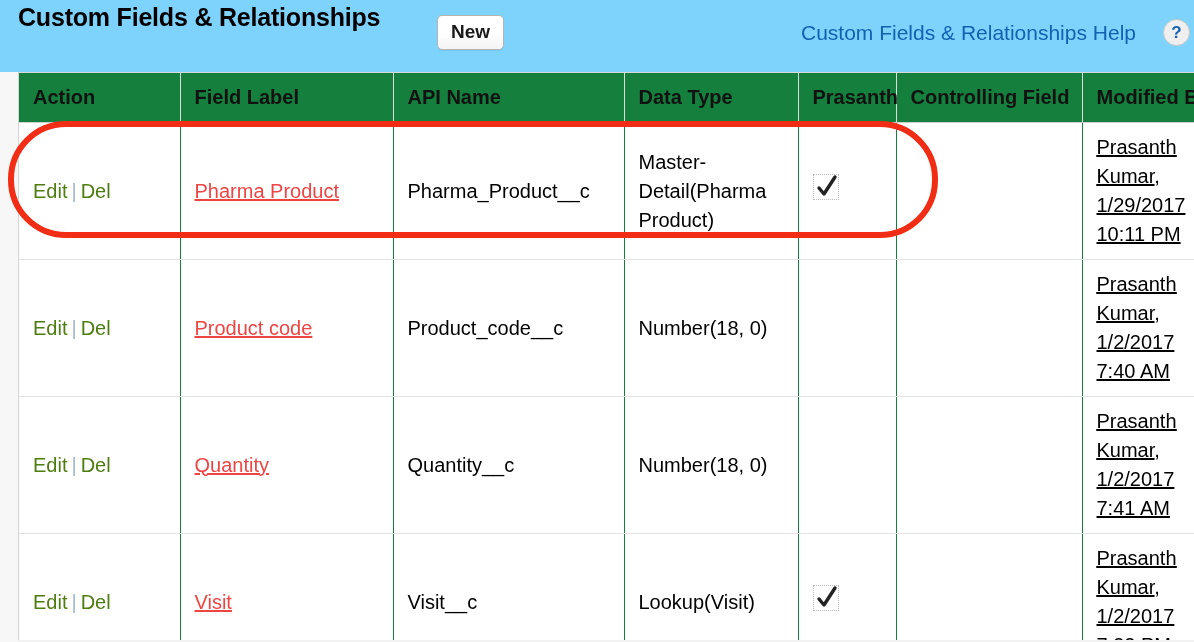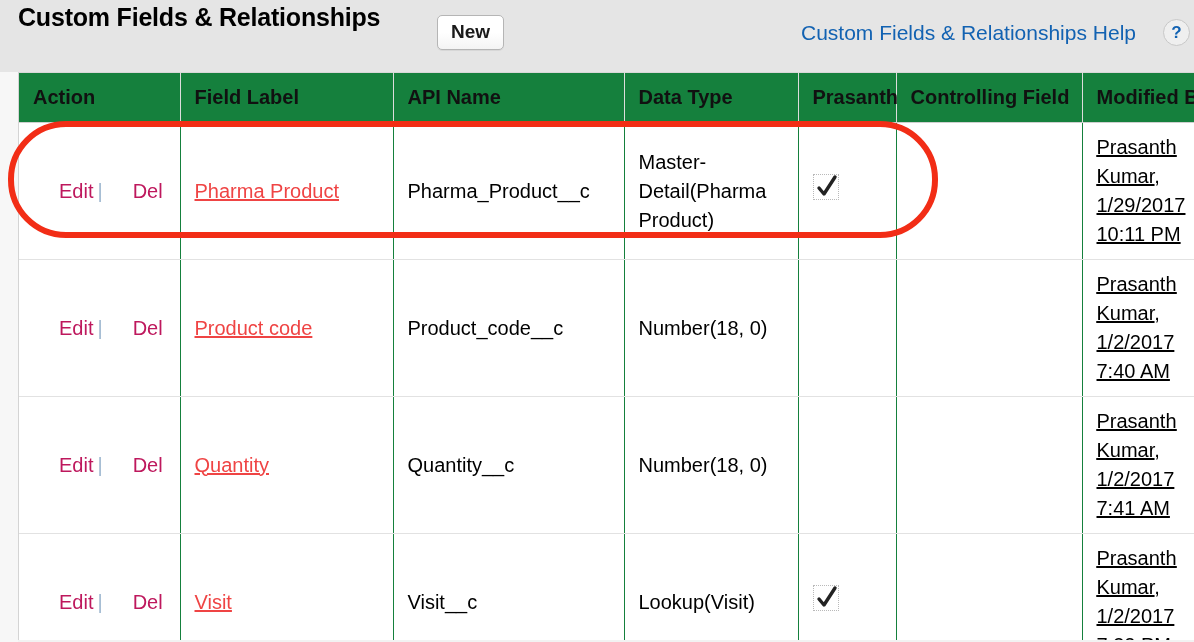--- a/index.html
+++ b/index.html
@@ -14,21 +14,21 @@
     position: relative;
     width: 1194px; height: 642px;
     background: #f7f7f7;
   }
 
   
   .section-header {
     position: absolute;
     left: 0; top: 0;
     width: 1194px; height: 72px;
-    background: #e5e5e5;
+    background: #7dd3fc;
   }
   .section-title {
     position: absolute;
     left: 18px; top: 2px;
     width: 400px;
     font-size: 25px;
     font-weight: bold;
     line-height: 30px;
     color: #000000;
     letter-spacing: -0.2px;
@@ -125,24 +125,23 @@
   .c-type    { width: 174px; }
   .c-indexed { width: 98px; }
   .c-ctrl    { width: 186px; }
   .c-mod     { width: 113px; }
 
   td.cell-type   { padding-right: 6px; }
   td.cell-mod    { padding-left: 12px; padding-right: 4px; line-height: 30px; text-decoration: underline; }
   td.cell-indexed{ text-align: left; padding-left: 28px; }
 
   a.link {
-    color: #be185d;
+    color: #4d7c0f;
     text-decoration: none;
     cursor: pointer;
-    margin-left: 26px;
   }
   .sep { color: #9fb8d0; padding: 0 4px; }
   a.dark-link {
     color: #ef4444;
     text-decoration: underline;
     cursor: pointer;
     margin-top: 12px;
   }
   a.user-link {
     color: #000000;

